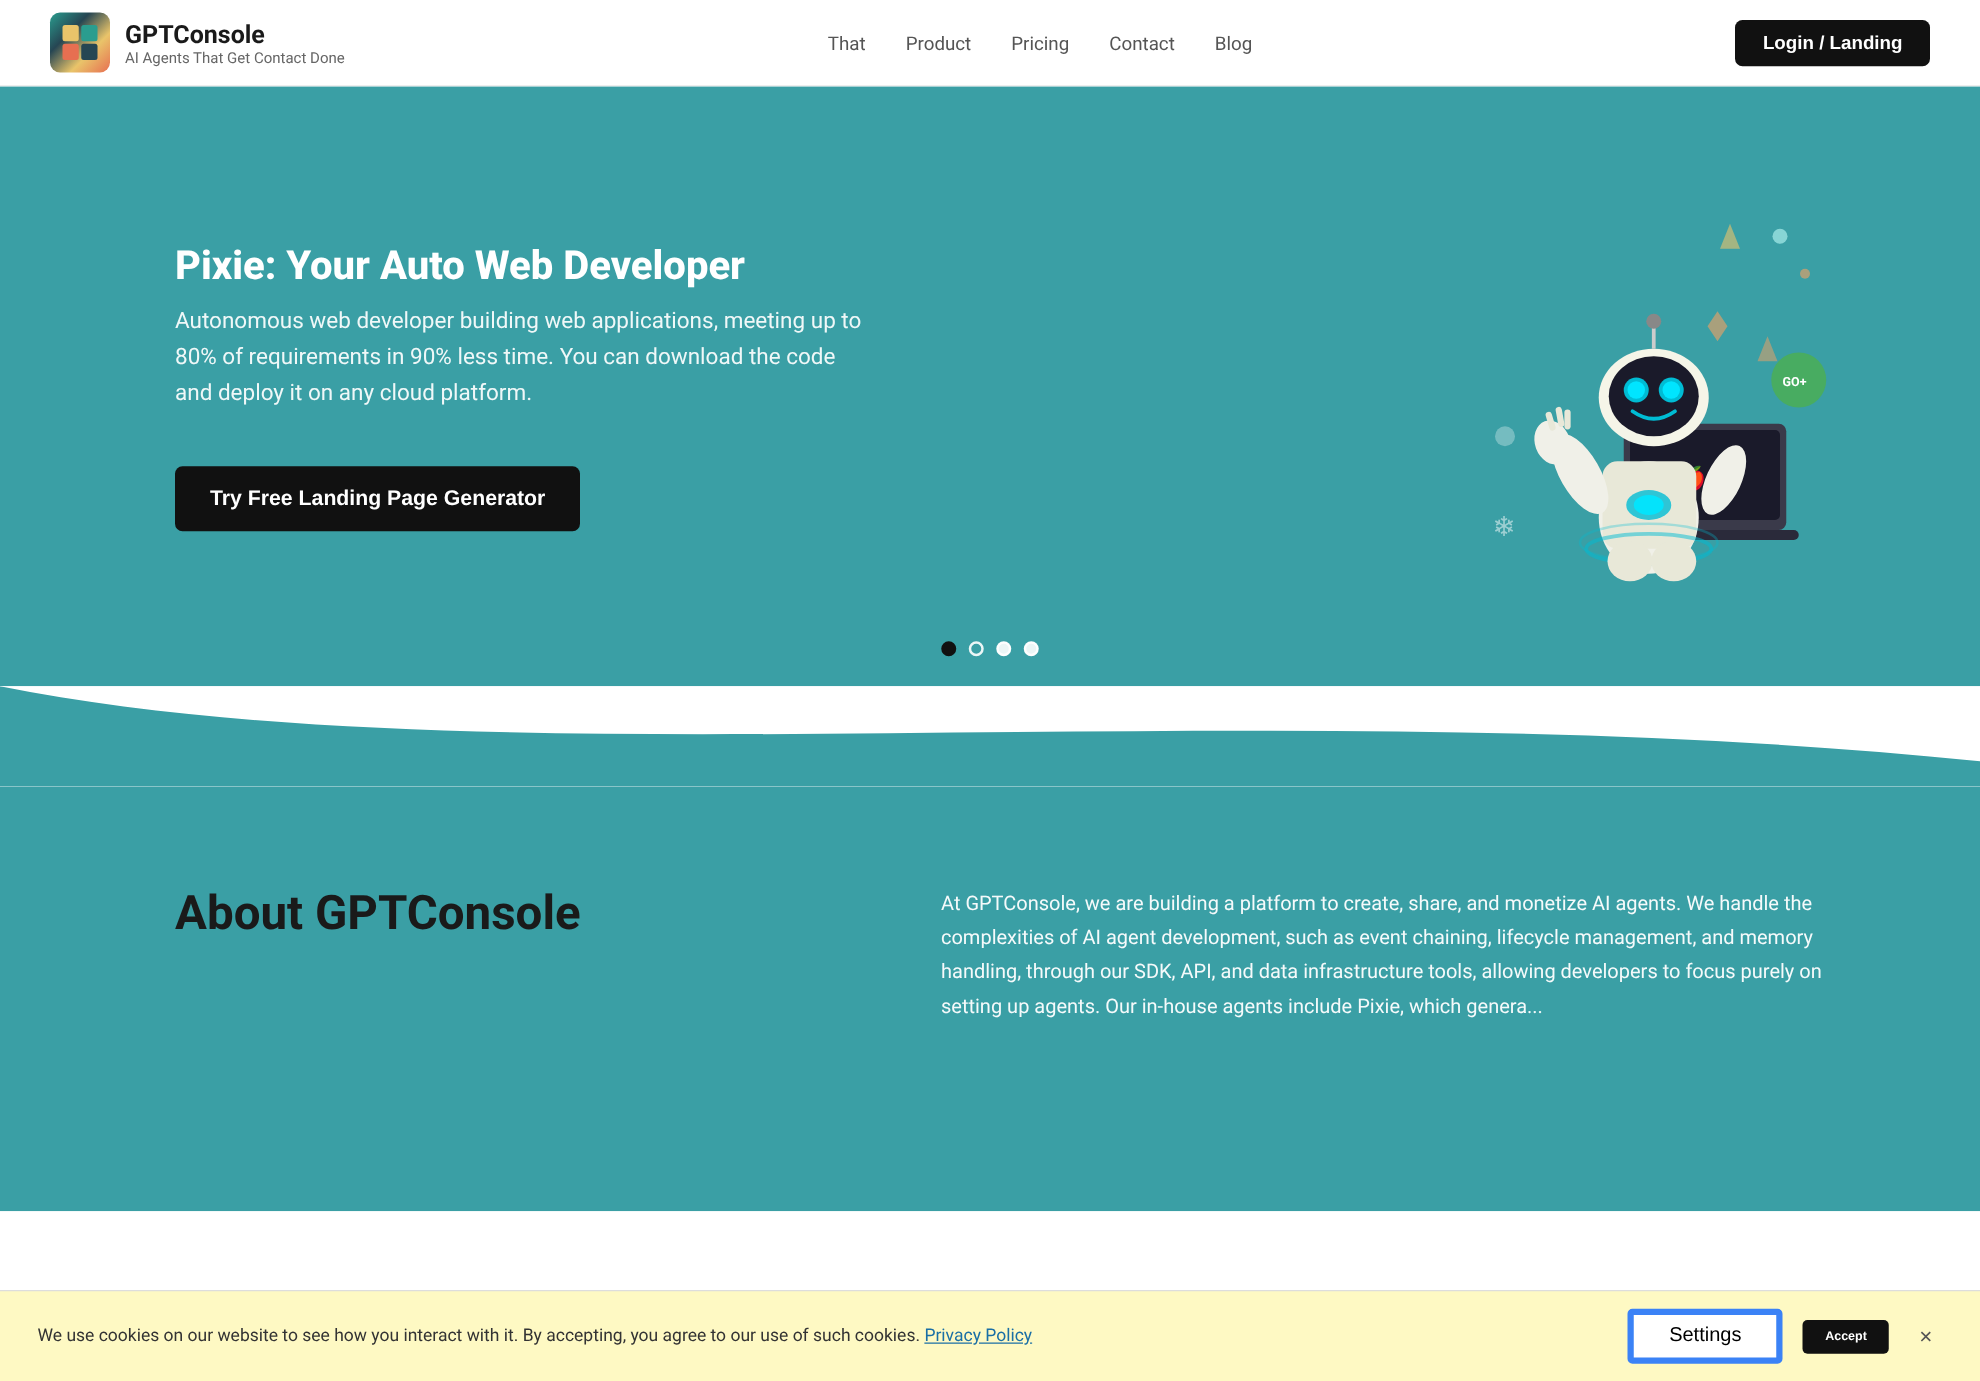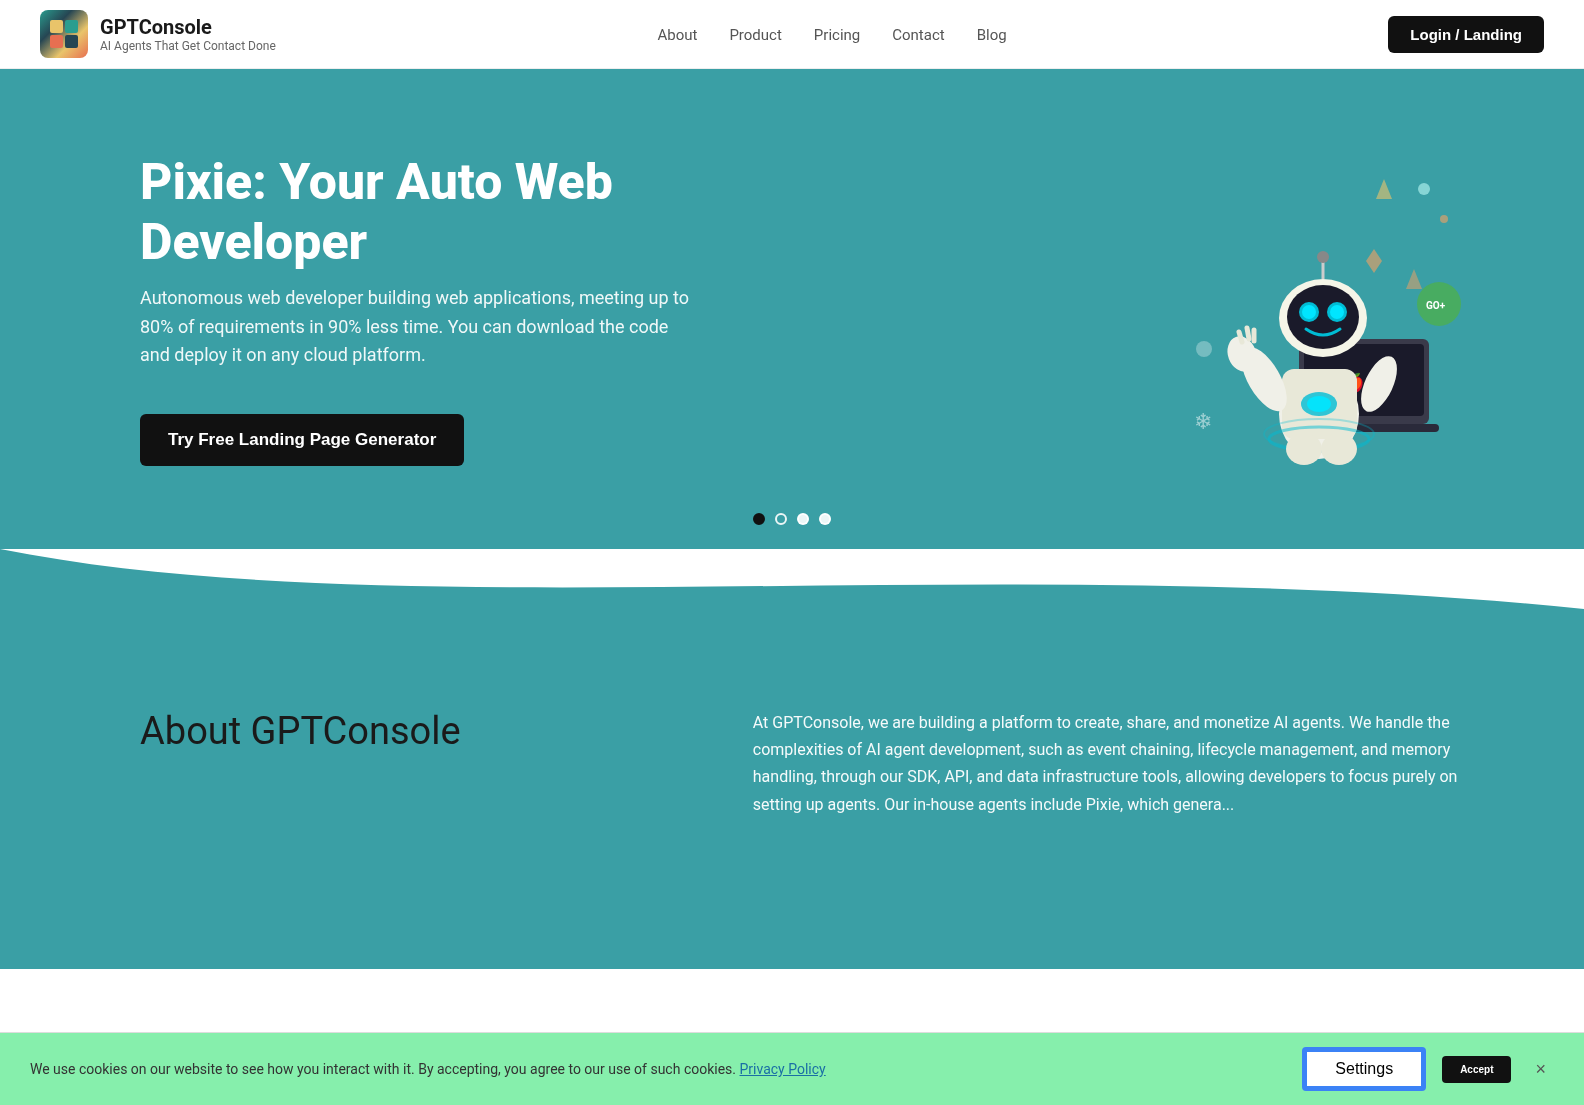--- a/index.html
+++ b/index.html
@@ -74,21 +74,21 @@
       justify-content: space-between;
       padding: 60px 80px 60px 140px;
       position: relative;
       overflow: hidden;
     }
     .hero-content {
       max-width: 560px;
       color: #fff;
     }
     .hero-title {
-      font-size: 50px;
+      font-size: 32px;
       font-weight: 800;
       line-height: 1.2;
       margin-bottom: 12px;
     }
     .hero-desc {
       font-size: 18px;
       line-height: 1.6;
       margin-bottom: 44px;
       color: rgba(255,255,255,0.92);
     }
@@ -152,38 +152,38 @@
       min-height: 340px;
     }
     .about-left {
       flex: 0 0 45%;
       display: flex;
       align-items: flex-start;
       padding: 80px 60px 60px 140px;
     }
     .about-title {
       font-size: 38px;
-      font-weight: 400;
+      font-weight: 700;
       color: #1a1a1a;
     }
     .about-right {
       flex: 1;
       padding: 80px 100px 87px 40px;
       color: rgba(255,255,255,0.95);
       font-size: 16px;
       line-height: 1.7;
     }
 
     
     .cookie-banner {
       position: fixed;
       bottom: 0;
       left: 0;
       right: 0;
-      background: #86efac;
+      background: #fef9c3;
       border-top: 1px solid #ddd;
       padding: 14px 30px;
       display: flex;
       align-items: center;
       gap: 16px;
       z-index: 999;
       font-size: 14px;
       color: #333;
     }
     .cookie-text {
@@ -232,21 +232,21 @@
         <rect x="2" y="17" width="13" height="13" rx="2" fill="#e76f51"></rect>
         <rect x="17" y="17" width="13" height="13" rx="2" fill="#264653"></rect>
       </svg>
     </div>
     <div class="brand-text">
       <h1>GPTConsole</h1>
       <p>AI Agents That Get Contact Done</p>
     </div>
   </div>
   <ul class="nav-links">
-    <li><a href="#">About</a></li>
+    <li><a href="#">That</a></li>
     <li><a href="#">Product</a></li>
     <li><a href="#">Pricing</a></li>
     <li><a href="#">Contact</a></li>
     <li><a href="#">Blog</a></li>
   </ul>
   <button class="login-btn">Login / Landing</button>
 </nav>
 
 <section class="hero">
   <div class="hero-content">

